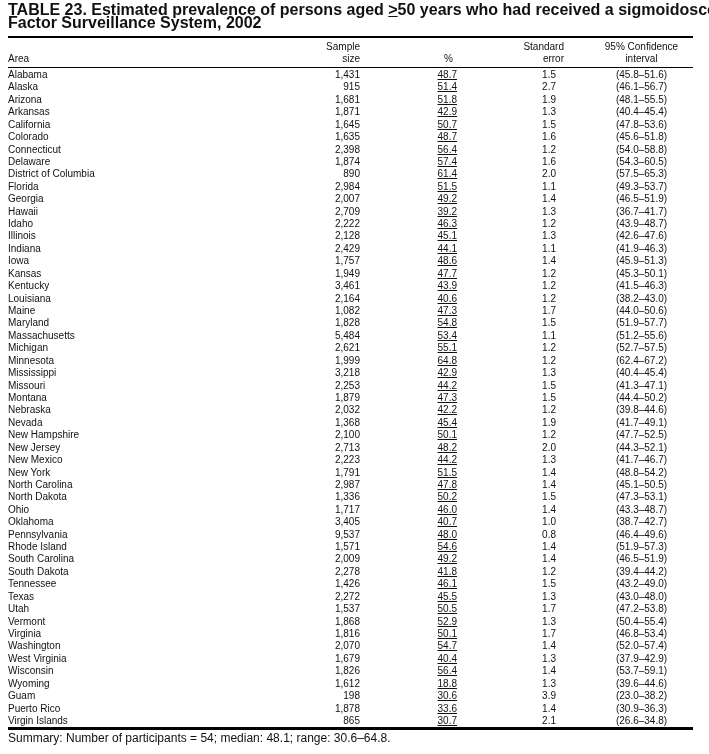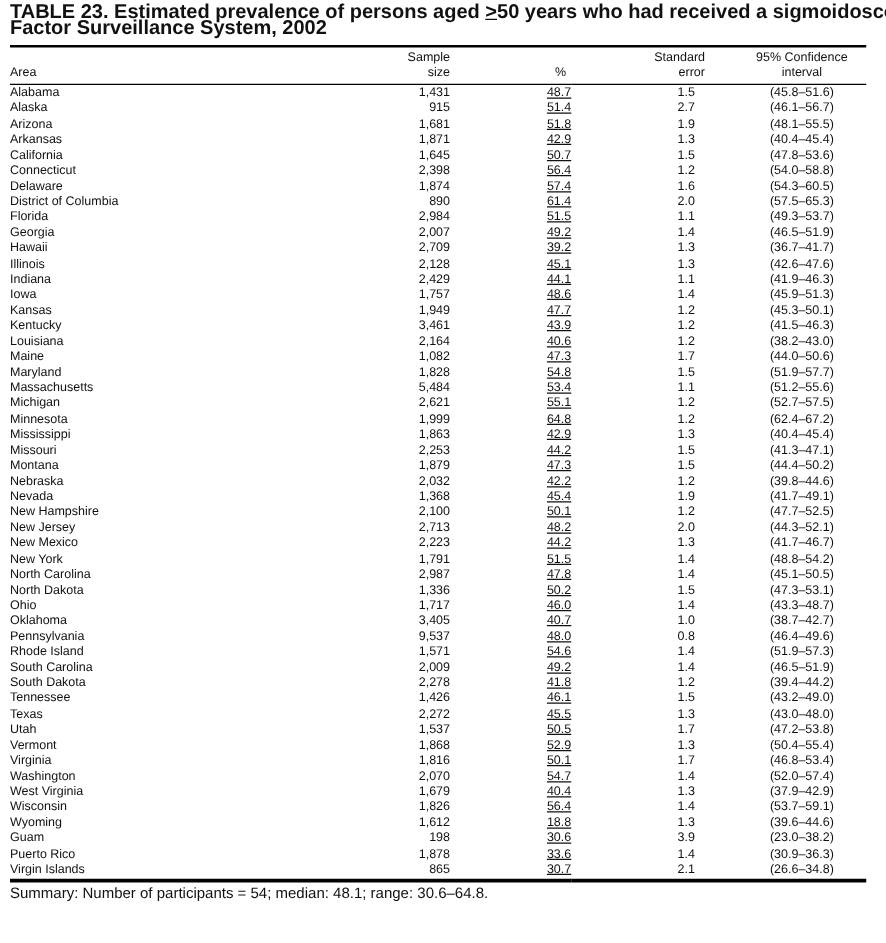--- a/index.html
+++ b/index.html
@@ -150,20 +150,27 @@
           <td class="c-ci">(40.4–45.4)</td>
         </tr>
         <tr>
           <td class="c-area">California</td>
           <td class="c-sample">1,645</td>
           <td class="c-pct">50.7</td>
           <td class="c-stderr">1.5</td>
           <td class="c-ci">(47.8–53.6)</td>
         </tr>
         <tr>
+          <td class="c-area">Colorado</td>
+          <td class="c-sample">1,635</td>
+          <td class="c-pct">48.7</td>
+          <td class="c-stderr">1.6</td>
+          <td class="c-ci">(45.6–51.8)</td>
+        </tr>
+        <tr>
           <td class="c-area">Connecticut</td>
           <td class="c-sample">2,398</td>
           <td class="c-pct">56.4</td>
           <td class="c-stderr">1.2</td>
           <td class="c-ci">(54.0–58.8)</td>
         </tr>
         <tr>
           <td class="c-area">Delaware</td>
           <td class="c-sample">1,874</td>
           <td class="c-pct">57.4</td>
@@ -192,20 +199,27 @@
           <td class="c-ci">(46.5–51.9)</td>
         </tr>
         <tr>
           <td class="c-area">Hawaii</td>
           <td class="c-sample">2,709</td>
           <td class="c-pct">39.2</td>
           <td class="c-stderr">1.3</td>
           <td class="c-ci">(36.7–41.7)</td>
         </tr>
         <tr>
+          <td class="c-area">Idaho</td>
+          <td class="c-sample">2,222</td>
+          <td class="c-pct">46.3</td>
+          <td class="c-stderr">1.2</td>
+          <td class="c-ci">(43.9–48.7)</td>
+        </tr>
+        <tr>
           <td class="c-area">Illinois</td>
           <td class="c-sample">2,128</td>
           <td class="c-pct">45.1</td>
           <td class="c-stderr">1.3</td>
           <td class="c-ci">(42.6–47.6)</td>
         </tr>
         <tr>
           <td class="c-area">Indiana</td>
           <td class="c-sample">2,429</td>
           <td class="c-pct">44.1</td>
@@ -270,21 +284,21 @@
         </tr>
         <tr>
           <td class="c-area">Minnesota</td>
           <td class="c-sample">1,999</td>
           <td class="c-pct">64.8</td>
           <td class="c-stderr">1.2</td>
           <td class="c-ci">(62.4–67.2)</td>
         </tr>
         <tr>
           <td class="c-area">Mississippi</td>
-          <td class="c-sample">1,863</td>
+          <td class="c-sample">3,218</td>
           <td class="c-pct">42.9</td>
           <td class="c-stderr">1.3</td>
           <td class="c-ci">(40.4–45.4)</td>
         </tr>
         <tr>
           <td class="c-area">Missouri</td>
           <td class="c-sample">2,253</td>
           <td class="c-pct">44.2</td>
           <td class="c-stderr">1.5</td>
           <td class="c-ci">(41.3–47.1)</td>

